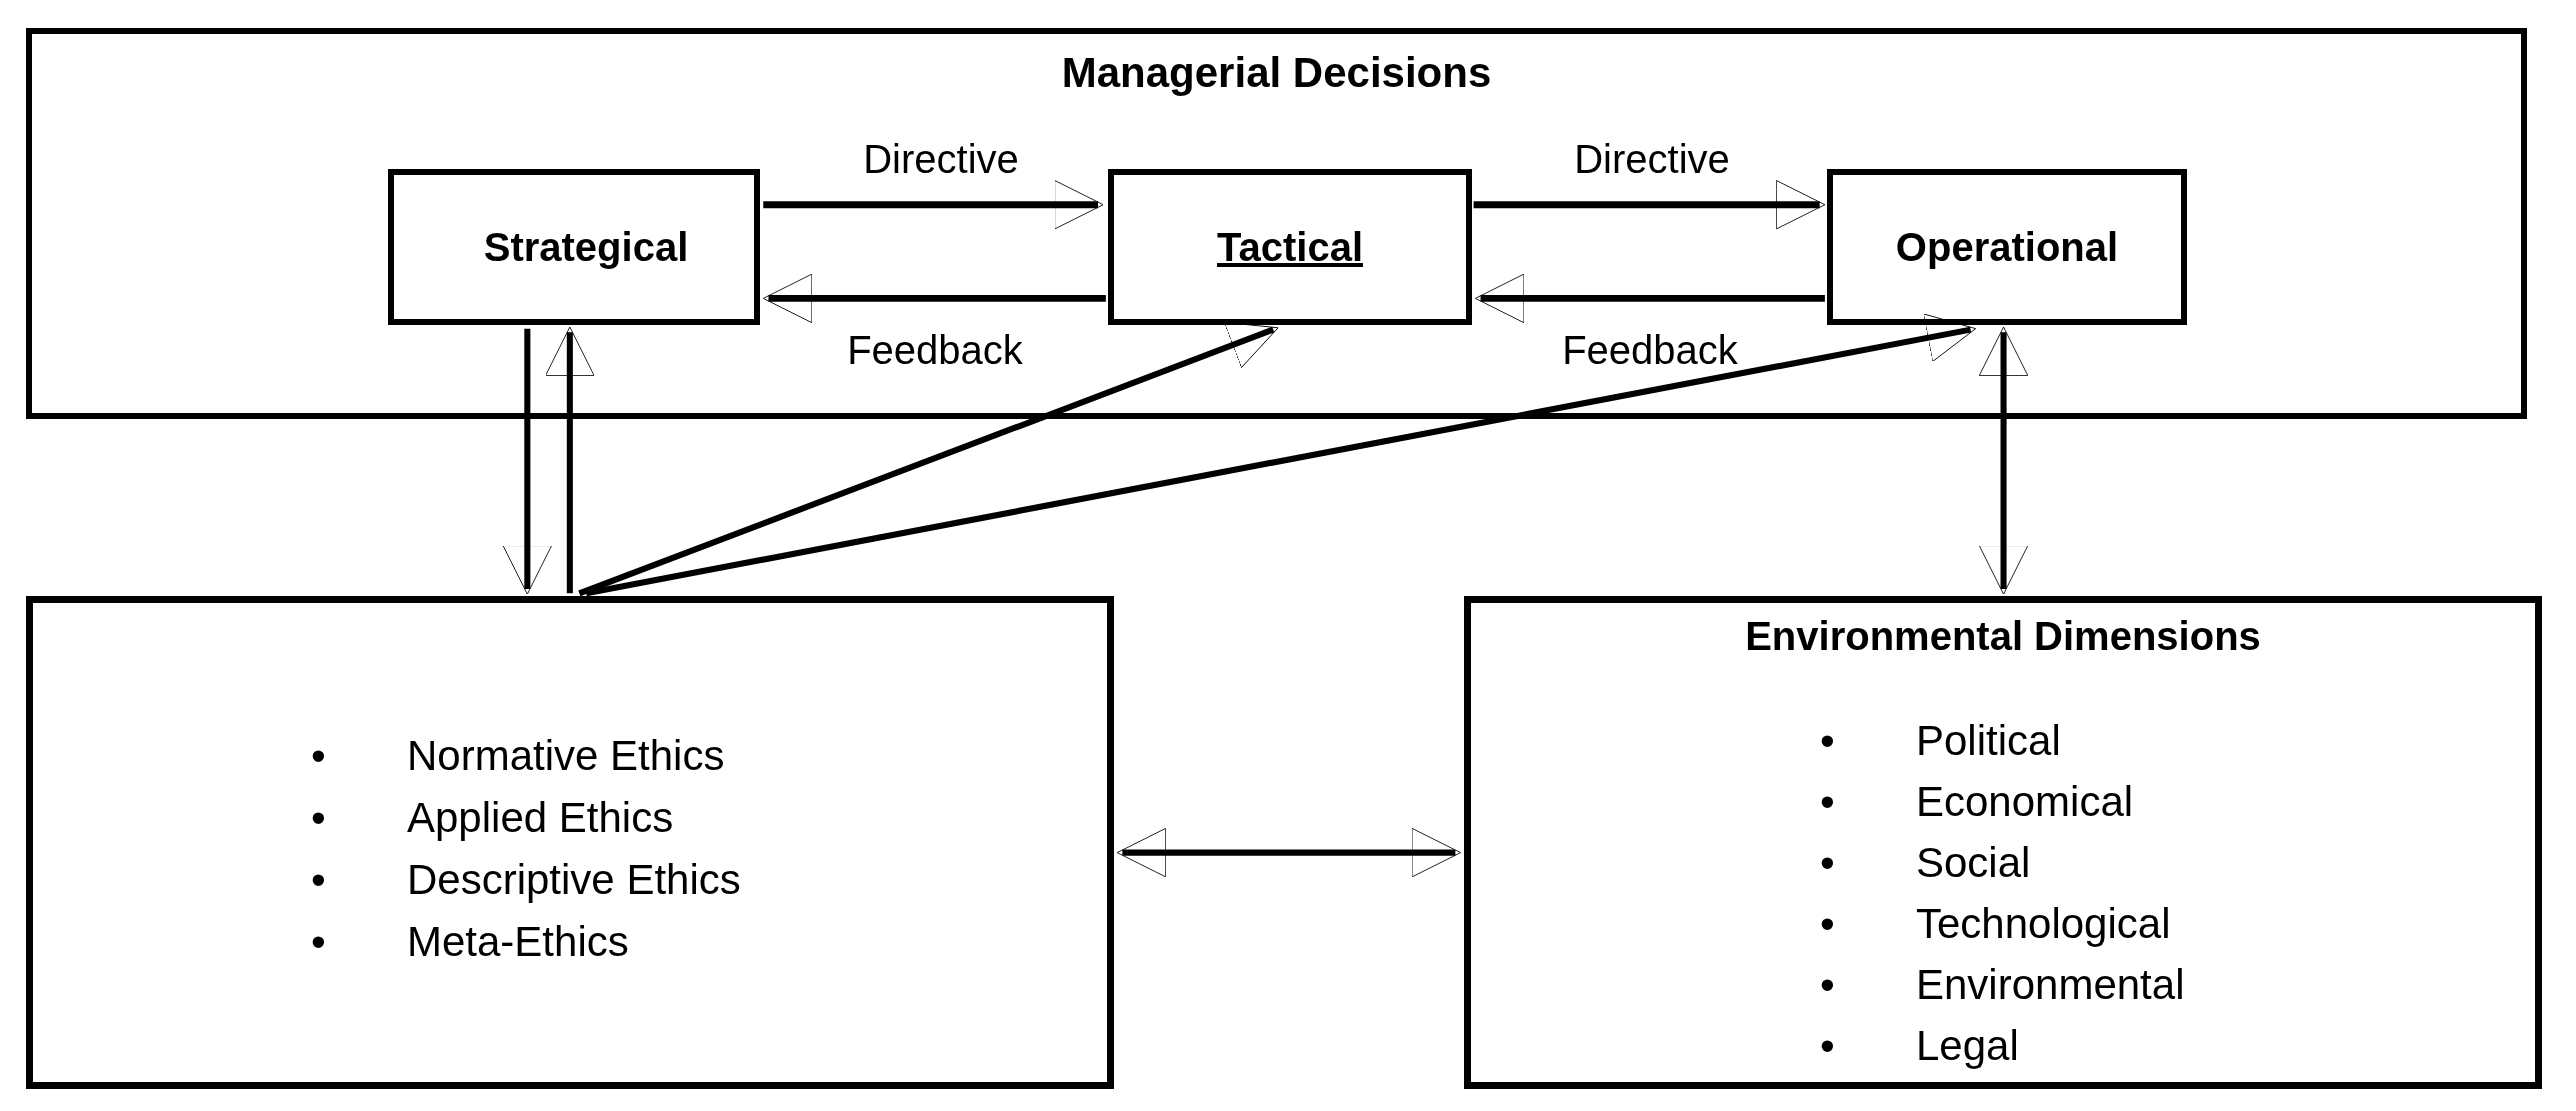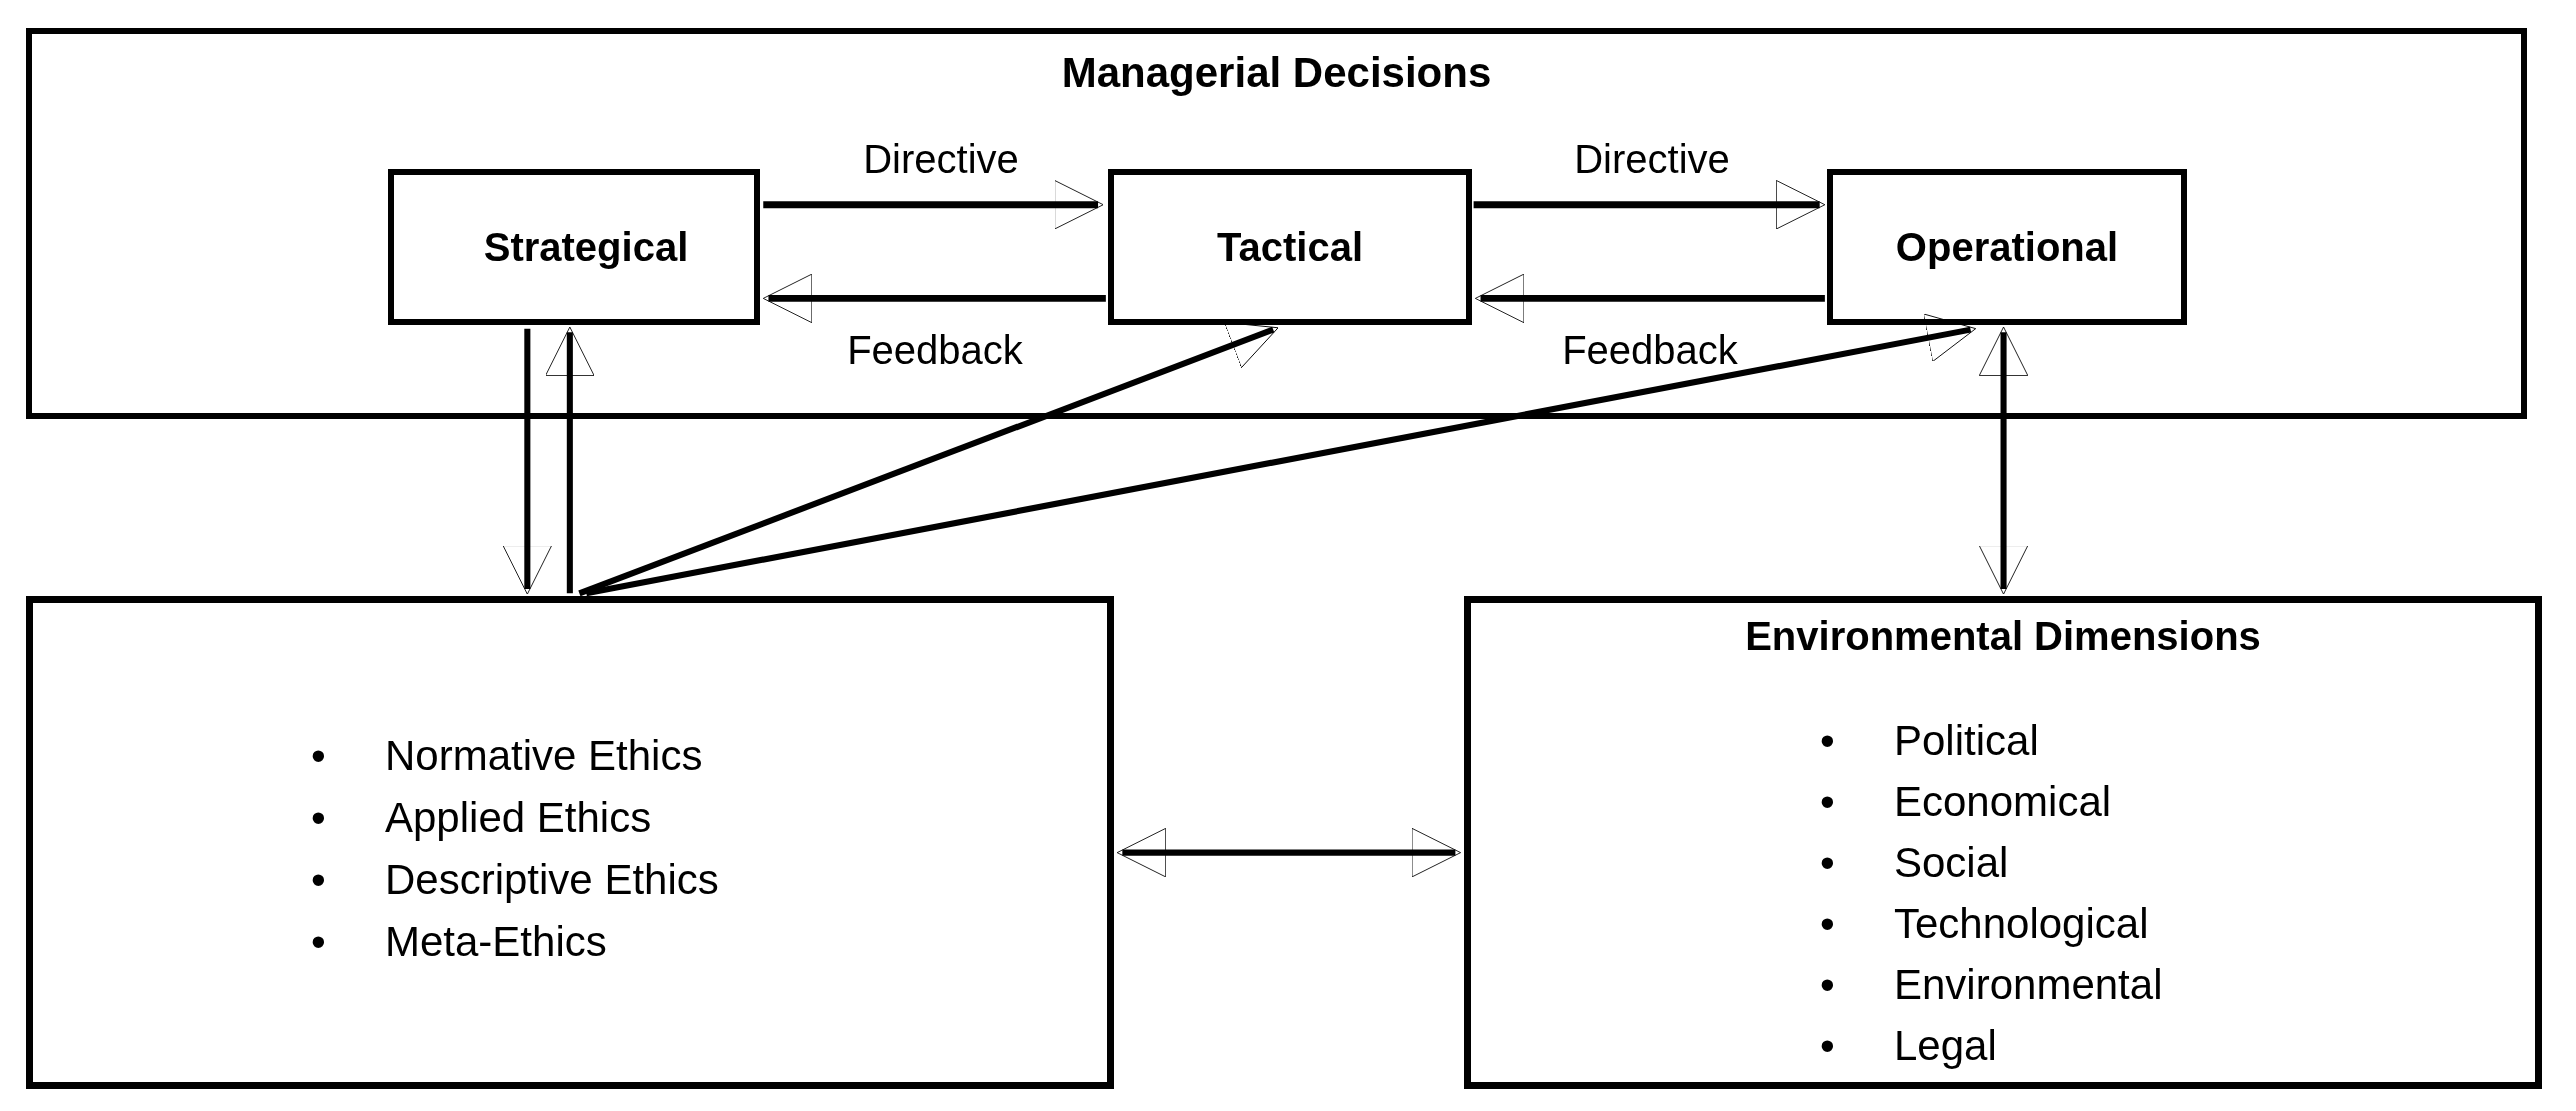--- a/index.html
+++ b/index.html
@@ -31,21 +31,21 @@
   }
 
   
   .level-box {
     border: 6px solid #000; background: #ffffff;
     display: flex; align-items: center; justify-content: center;
     font-size: 40px; font-weight: 700;
     white-space: nowrap;
   }
   .box-strategical { left: 356px; top: 135px; width: 372px; height: 156px; padding-left: 24px; }
-  .box-tactical    { left: 1076px; top: 135px; width: 364px; height: 156px; }
+  .box-tactical    { left: 1076px; top: 135px; width: 364px; height: 156px; text-decoration: underline; }
   .box-operational { left: 1795px; top: 135px; width: 360px; height: 156px; }
 
   
   .flow-label {
     width: 304px; text-align: center;
     font-size: 40px; font-weight: 400; line-height: 49px;
     white-space: nowrap;
   }
   .lbl-directive-1 { left: 757px;  top: 101px; }
   .lbl-feedback-1  { left: 751px;  top: 292px; }
@@ -70,20 +70,21 @@
   .list-ethical .bullet-row { height: 62px; }
   .list-env { left: 349px; top: 107px; }
   .list-env .bullet-row { height: 61px; }
   .bullet-glyph {
     width: 74px; flex: 0 0 74px;
     font-size: 42px; line-height: 1;
   }
   .bullet-text {
     font-size: 42px; font-weight: 400;
     white-space: nowrap;
+    margin-left: 22px;
   }
 
   
   #connectors {
     position: absolute; left: 0; top: 0;
     width: 2576px; height: 1112px;
     pointer-events: none;
   }
   #connectors path, #connectors line { stroke: #000; fill: none; }
 </style>

